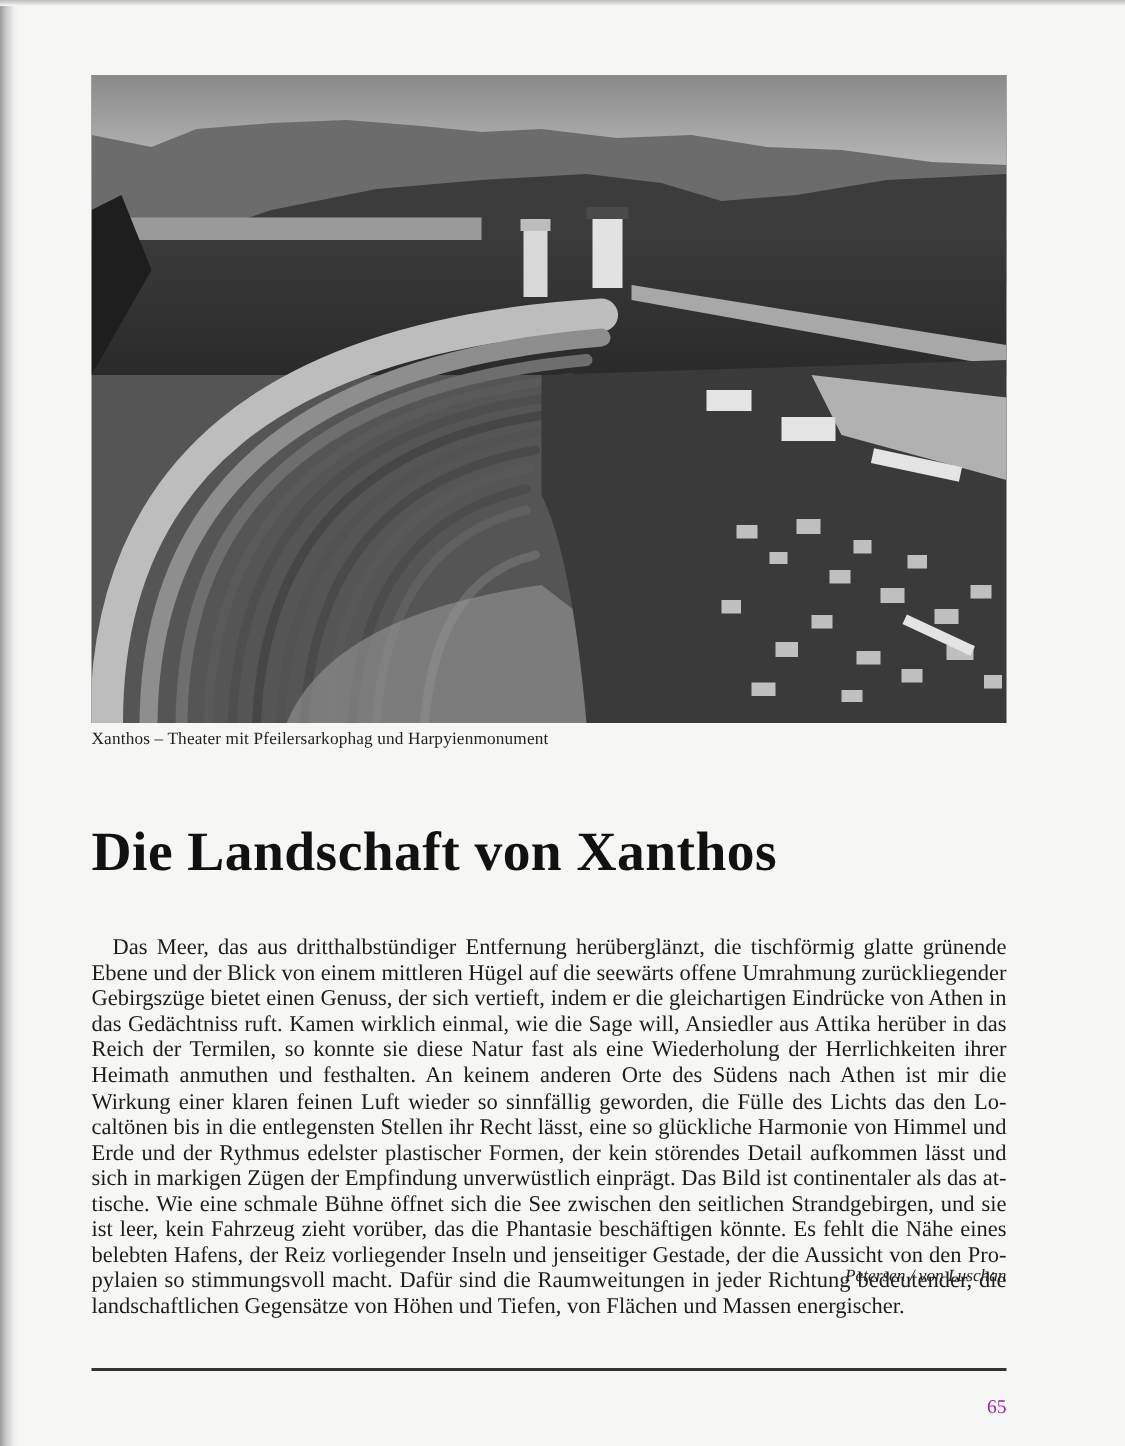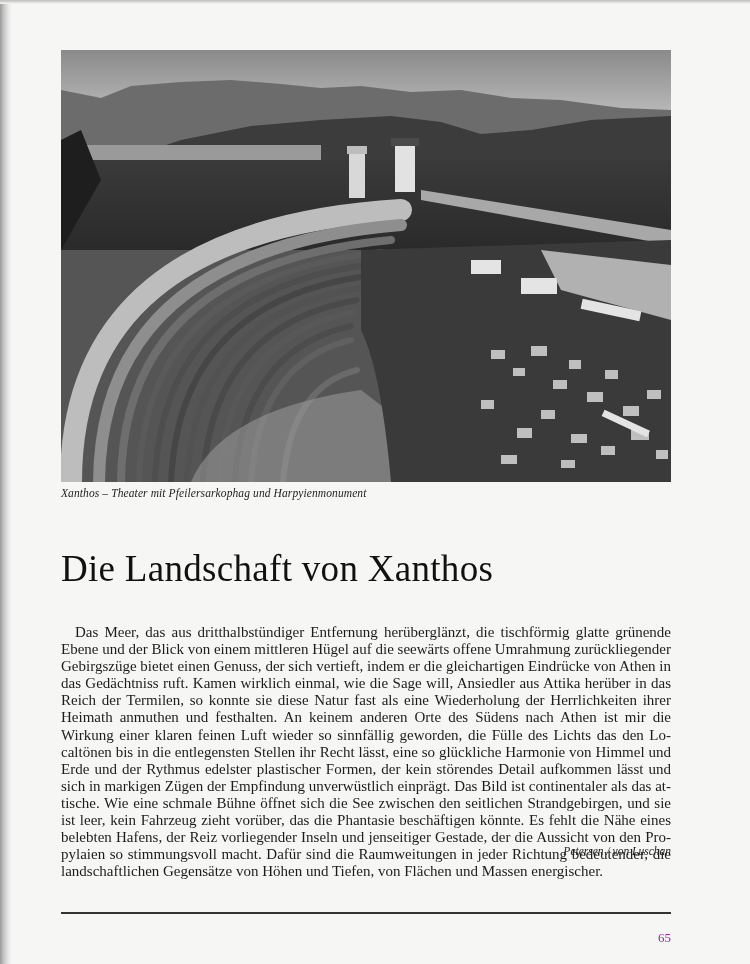--- a/index.html
+++ b/index.html
@@ -17,25 +17,25 @@
       position: absolute; left: 0; top: 0; width: 750px; height: 4px;
       background: linear-gradient(to bottom, #bdbdbd, #f6f6f4);
     }
     .photo {
       position: absolute; left: 61px; top: 50px; width: 610px; height: 432px;
       overflow: hidden; background: #555;
     }
     .photo svg { display: block; width: 100%; height: 100%; }
     .caption {
       position: absolute; left: 61px; top: 487px;
-      font-style: italic; font-size: 11.5px; color: #222; letter-spacing: 0.1px;
+      font-size: 11.5px; color: #222; letter-spacing: 0.1px;
     }
     .title {
       position: absolute; left: 61px; top: 547px; margin: 0;
-      font-size: 37px; font-weight: normal; color: #111; letter-spacing: 0.3px;
+      font-size: 37px; font-weight: bold; color: #111; letter-spacing: 0.3px;
     }
     .body-text {
       position: absolute; left: 61px; top: 624px; width: 610px;
       font-size: 15px; line-height: 17.1px; text-align: justify;
       text-indent: 14px; margin: 0; color: #1c1c1c;
       hyphens: manual;
     }
     .attribution {
       position: absolute; right: 79px; top: 845px;
       font-style: italic; font-size: 11.5px; color: #222;

